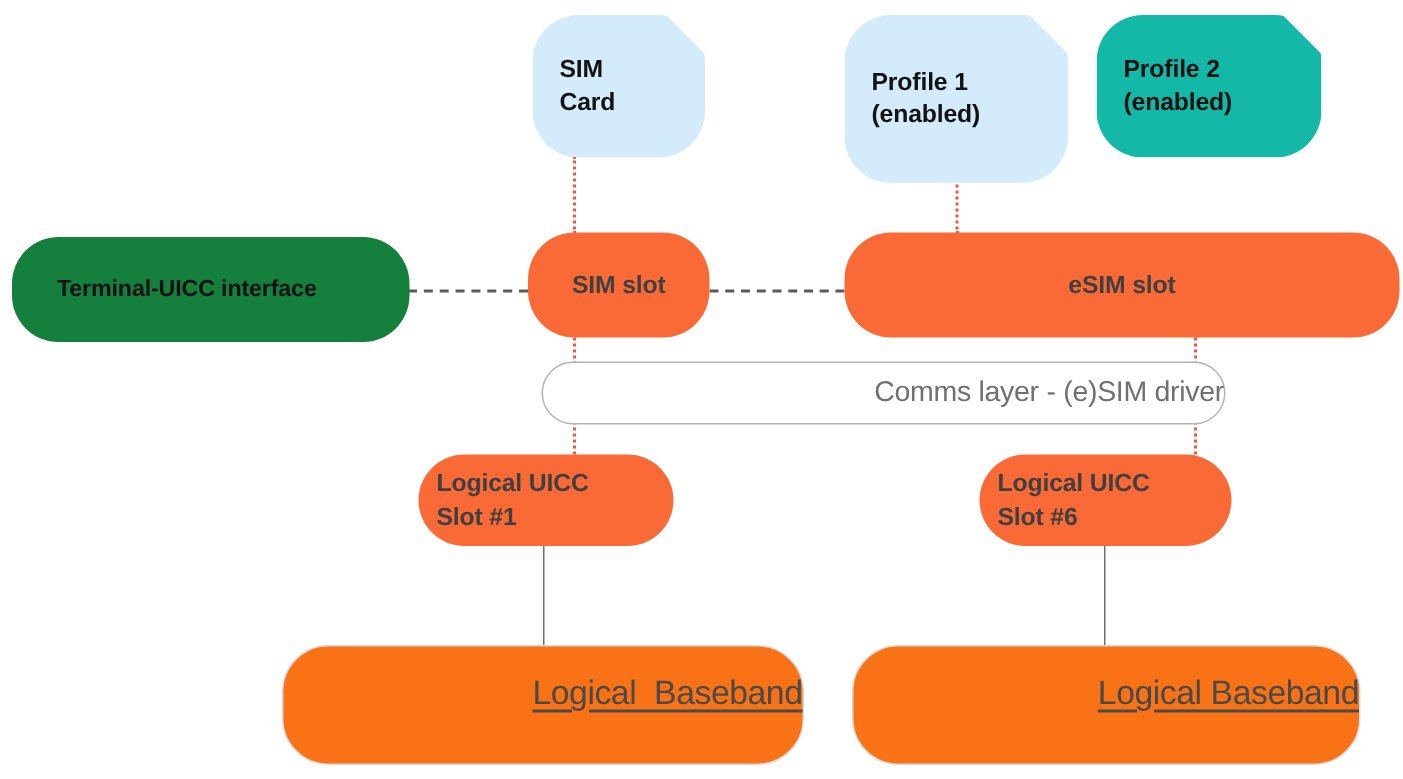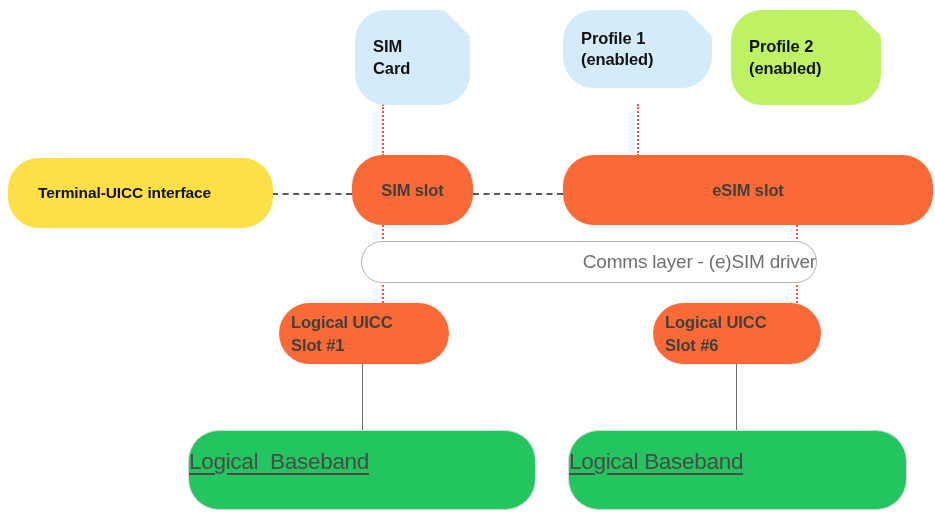--- a/index.html
+++ b/index.html
@@ -29,60 +29,60 @@
   .card {
     clip-path: polygon(0 0, calc(100% - 26px) 0, 100% 26px, 100% 100%, 0 100%);
     padding: 0 18px;
     font-size: 16.5px;
     font-weight: bold;
     color: #121212;
     line-height: 1.3;
     letter-spacing: -0.1px;
   }
   .card.blue { background: #d4ebfb; }
-  .card.grey { background: #bef264; }
+  .card.grey { background: #14b8a6; }
 
   
   .slot {
     background: #f96a37;
     color: #404040;
     font-size: 16.5px;
     font-weight: bold;
     letter-spacing: -0.1px;
     line-height: 1.35;
   }
   .slot.center { justify-content: center; }
   .slot.left { justify-content: flex-start; padding-left: 12px; }
 
   
   .greybox {
-    background: #fde047;
+    background: #15803d;
     color: #121212;
     font-size: 15.5px;
     font-weight: bold;
     letter-spacing: -0.1px;
     padding-left: 30px;
   }
 
   
   .outlined {
     background: #ffffff;
     border: 1.6px solid #b4b4b4;
     justify-content: flex-end;
     color: #707070;
     font-size: 19px;
     font-weight: normal;
     letter-spacing: -0.2px;
   }
 
   
   .baseband {
-    background: #22c55e;
+    background: #f97316;
     border: 1.3px solid #d8d8d8;
-    justify-content: flex-start;
+    justify-content: flex-end;
     align-items: flex-start;
     padding-top: 18px;
   }
   .baseband .bb-label {
     font-size: 22.5px;
     color: #4a4a4a;
     font-weight: normal;
     text-decoration: underline;
     text-underline-offset: 4px;
     letter-spacing: -0.3px;
@@ -128,21 +128,21 @@
 
   <div class="conn solid-v" style="left:736px; top:364px; height:66px;"></div>
 
   <div class="node card blue" style="left:355px; top:10px; width:115px; height:95px;">
     <div>
       <div>SIM</div>
       <div>Card</div>
     </div>
   </div>
 
-  <div class="node card blue" style="left:563px; top:10px; width:149px; height:78px;">
+  <div class="node card blue" style="left:563px; top:10px; width:149px; height:112px;">
     <div>
       <div>Profile 1</div>
       <div>(enabled)</div>
     </div>
   </div>
 
   <div class="node card grey" style="left:731px; top:10px; width:150px; height:95px;">
     <div>
       <div>Profile 2</div>
       <div>(enabled)</div>

